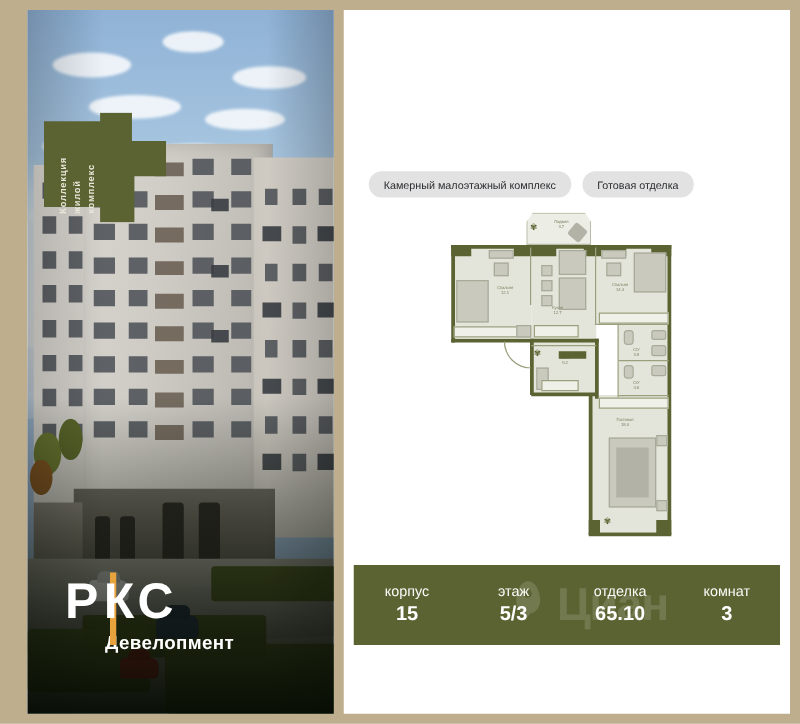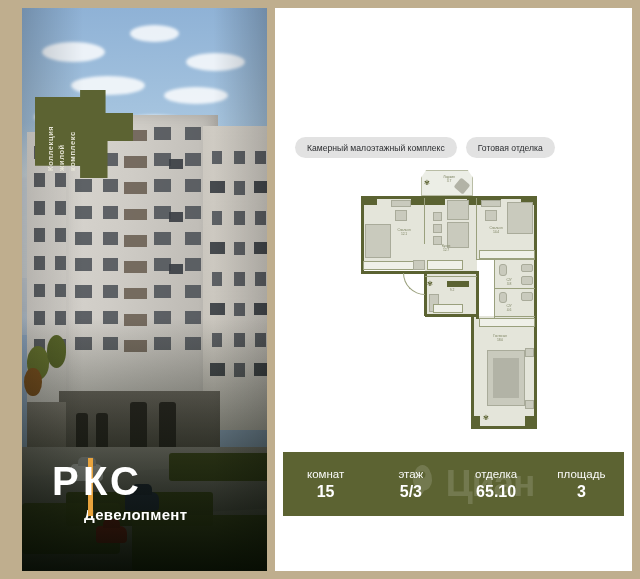--- a/index.html
+++ b/index.html
@@ -463,30 +463,30 @@
     <div class="fp-plant" style="left:128px;top:246px;">✾</div>
   </div>
 
   <div id="info-bar">
     <div id="watermark">
       <span class="wm-pin"></span>
       <span class="wm-text">Циан</span>
     </div>
 
     <div class="info-cell">
-      <span class="k">комнат</span>
+      <span class="k">корпус</span>
       <span class="v">15</span>
     </div>
     <div class="info-cell">
       <span class="k">этаж</span>
       <span class="v">5/3</span>
     </div>
     <div class="info-cell">
       <span class="k">отделка</span>
       <span class="v">65.10</span>
     </div>
     <div class="info-cell">
-      <span class="k">площадь</span>
+      <span class="k">комнат</span>
       <span class="v">3</span>
     </div>
   </div>
 
 </div>
 
 </body></html>

